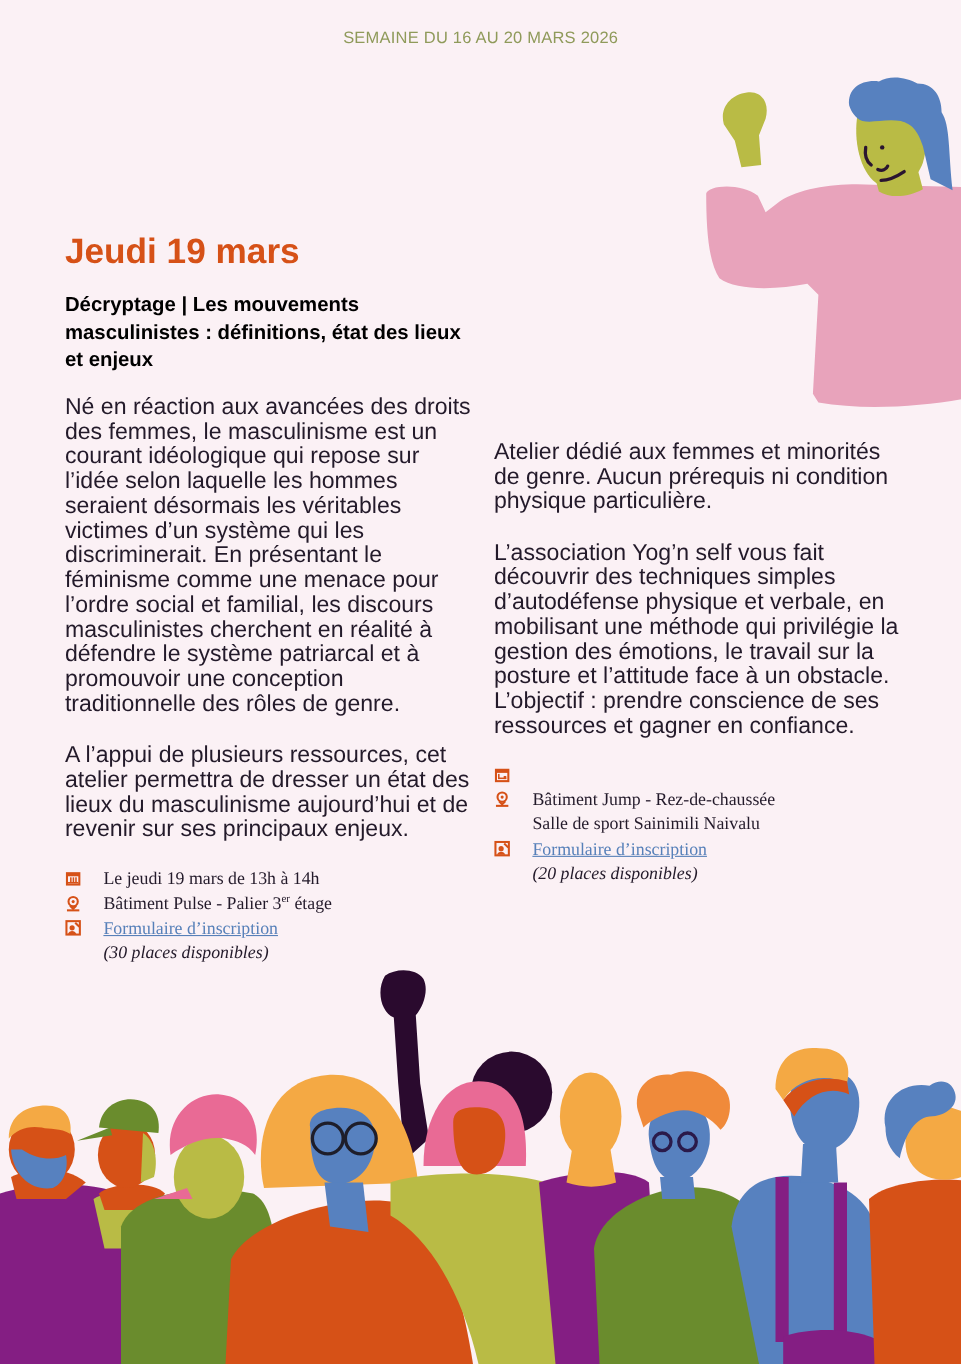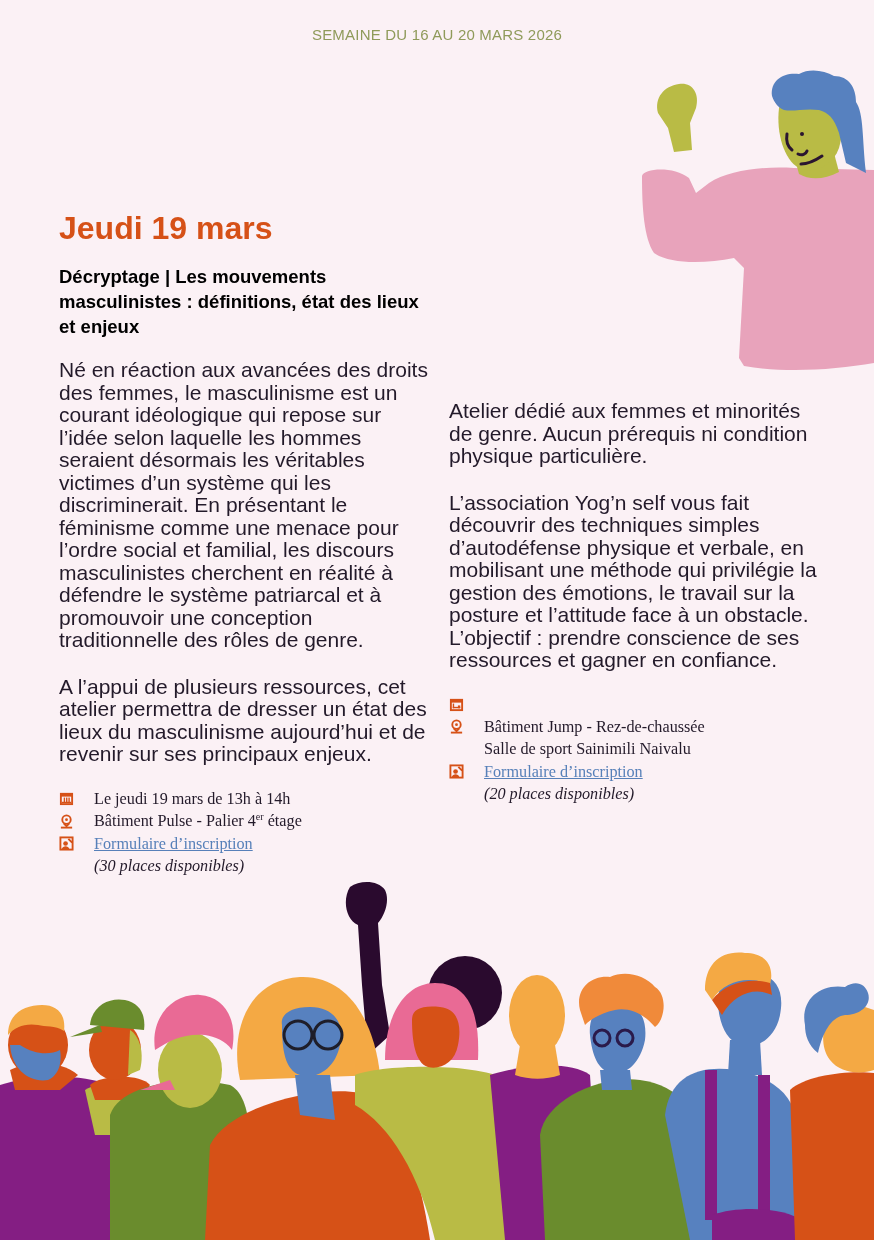--- a/index.html
+++ b/index.html
@@ -114,21 +114,21 @@
     <div class="info-row">
       <span class="ic">
         <svg viewBox="0 0 16 16">
             <circle cx="8" cy="6" r="4.5" fill="none" stroke="#d65117" stroke-width="2"></circle>
             <circle cx="8" cy="6" r="1.5" fill="#d65117"></circle>
             <path d="M5 10 L8 13 L11 10" fill="none" stroke="#d65117" stroke-width="2"></path>
             <rect x="2" y="13.5" width="12" height="2" fill="#d65117"></rect>
           </svg>
       </span>
       <span class="txt">
-        <span>Bâtiment Pulse - Palier 4</span><sup>er</sup><span> étage</span>
+        <span>Bâtiment Pulse - Palier 3</span><sup>er</sup><span> étage</span>
       </span>
     </div>
     <div class="info-row">
       <span class="ic">
         <svg viewBox="0 0 16 16">
             <rect x="1.5" y="1.5" width="13" height="13" fill="none" stroke="#d65117" stroke-width="2"></rect>
             <circle cx="7" cy="8" r="2.5" fill="#d65117"></circle>
             <path d="M3 14 C 4 10 10 10 11 14" fill="#d65117"></path>
             <path d="M10 3 L14 7" stroke="#d65117" stroke-width="2"></path>
           </svg>

